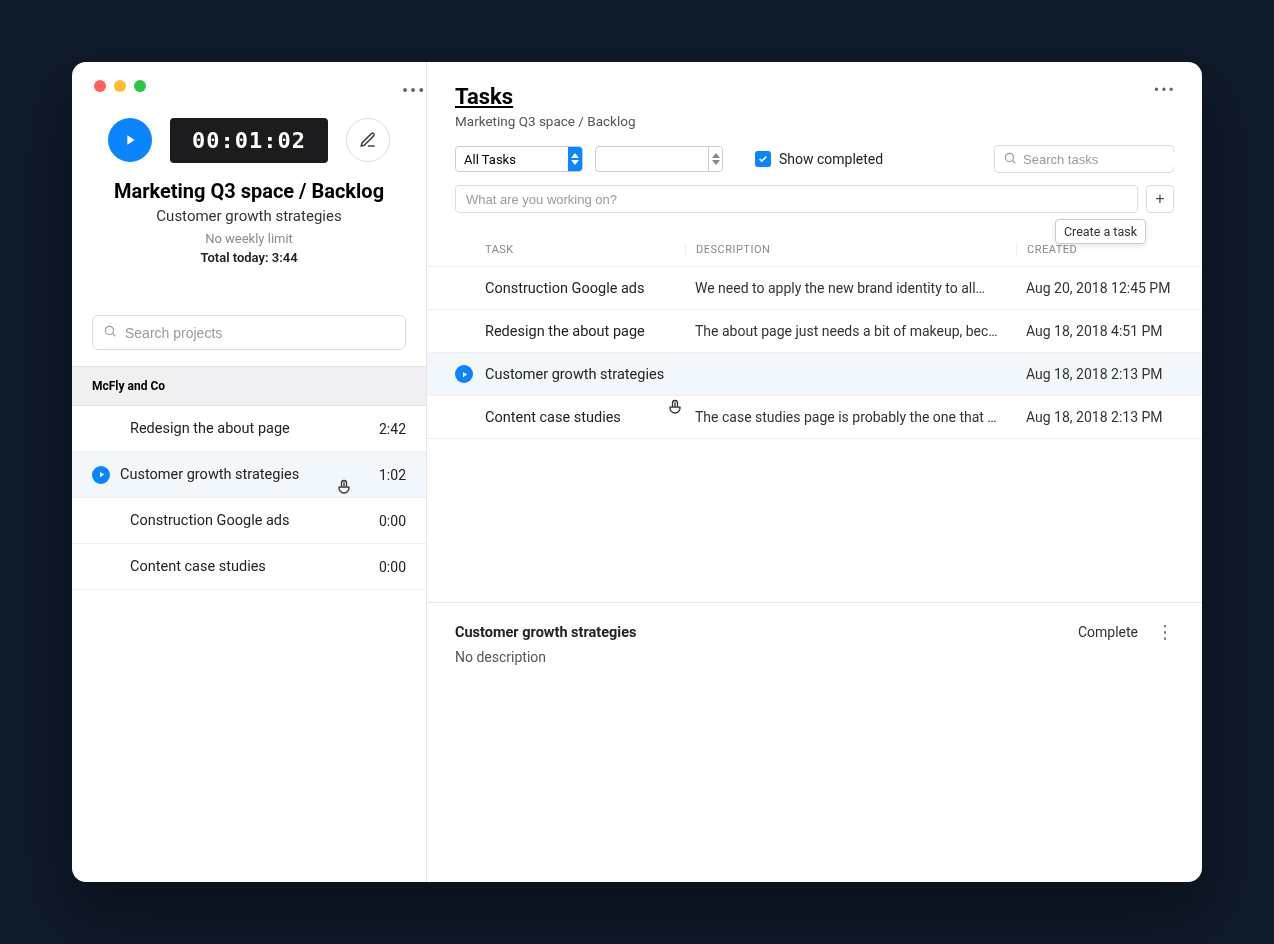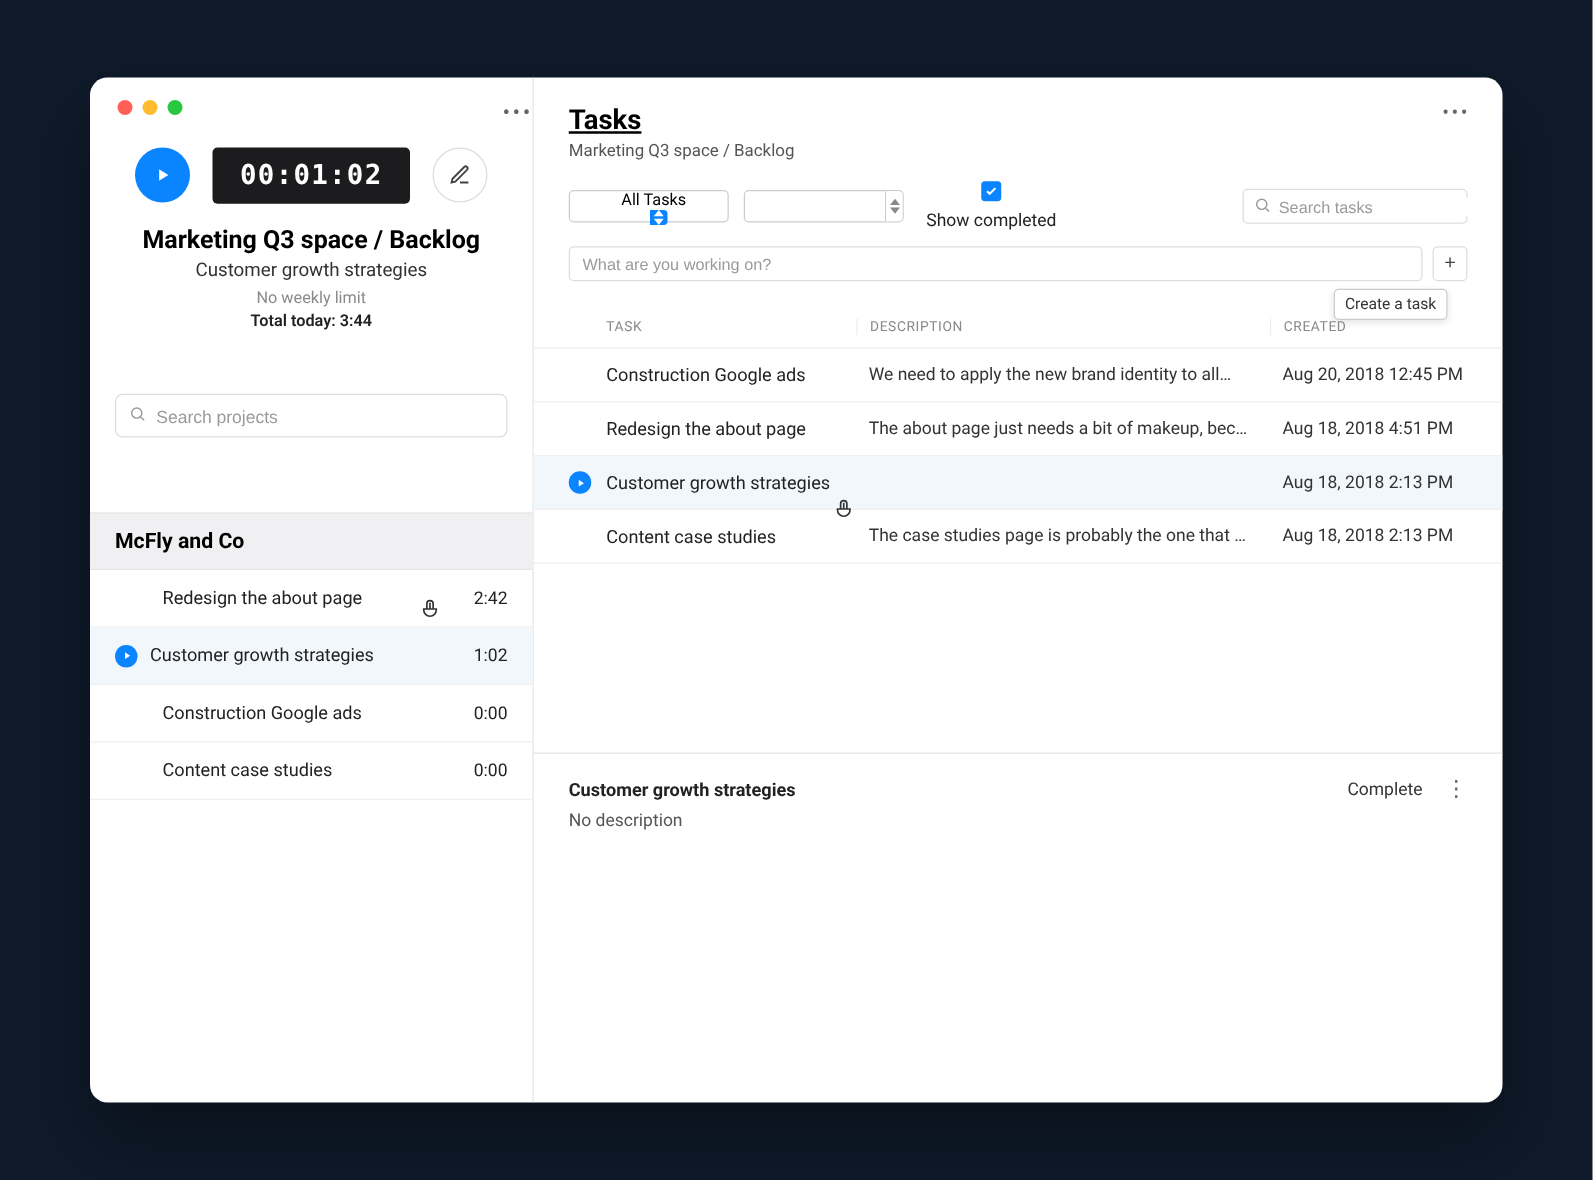--- a/index.html
+++ b/index.html
@@ -77,22 +77,22 @@
   .search-wrap { padding: 0 20px 16px; }
   .search-box {
     display: flex; align-items: center; gap: 8px;
     border: 1px solid #ddd; border-radius: 6px; padding: 7px 10px; margin-top: 36px;
   }
   .search-box input { border: none; outline: none; font-size: 14px; flex: 1; color: #333; }
   .search-box input::placeholder { color: #9a9a9e; }
   .search-icon { color: #9a9a9e; }
   
   .workspace-header {
-    background: #f0f0f2; padding: 12px 20px; font-weight: 700; font-size: 17px;
-    border-top: 1px solid #e5e5e5; border-bottom: 1px solid #e5e5e5; margin-top: 44px;
+    background: #f0f0f2; padding: 12px 20px; font-weight: 700; font-size: 12px;
+    border-top: 1px solid #e5e5e5; border-bottom: 1px solid #e5e5e5;
   }
   
   .project-list { list-style: none; }
   .project-item {
     display: flex; align-items: center; padding: 12px 20px 12px 20px;
     border-bottom: 1px solid #f0f0f0; cursor: pointer; position: relative;
     min-height: 46px;
   }
   .project-item.active { background: #f2f7fc; }
   .item-play-icon {
@@ -114,21 +114,21 @@
     border: 1px solid #ccc; border-radius: 4px; height: 26px; padding: 0 0 0 8px;
     font-size: 13px; background:#fff; cursor:pointer;
   }
   .select .stepper {
     background:#0a84ff; color:#fff; width:14px; height:100%;
     display:flex; flex-direction:column; align-items:center; justify-content:center;
     border-top-right-radius:3px; border-bottom-right-radius:3px; margin-left:8px;
   }
   .select.empty .stepper { background:#fff; color:#888; border-left:1px solid #ccc;}
   .stepper svg { display:block; }
-  .checkbox-wrap { display:flex; align-items:center; gap:8px; margin-left: 6px; flex-direction: column; }
+  .checkbox-wrap { display:flex; align-items:center; gap:8px; margin-left: 20px; }
   .checkbox {
     width:16px; height:16px; background:#0a84ff; border-radius:3px;
     display:flex; align-items:center; justify-content:center; color:#fff;
   }
   .checkbox-label { font-size: 14px; color:#222; }
   .search-tasks {
     margin-left:auto; display:flex; align-items:center; gap:6px;
     border:1px solid #ddd; border-radius:4px; height:28px; padding:0 8px; width: 180px;
   }
   .search-tasks input { border:none; outline:none; font-size:13px; flex:1; }
@@ -139,21 +139,21 @@
     flex:1; border:1px solid #ddd; border-radius:4px; height:28px; padding:0 10px;
     font-size:13px; color:#333;
   }
   .new-task-input::placeholder { color:#9a9a9e; }
   .add-button {
     width:28px; height:28px; border:1px solid #ddd; border-radius:4px;
     display:flex; align-items:center; justify-content:center; background:#fff; cursor:pointer;
     font-size:16px; color:#444;
   }
   .tooltip {
-    position:absolute; right:16px; top:34px; background:#fff; border:1px solid #ccc;
+    position:absolute; right:28px; top:34px; background:#fff; border:1px solid #ccc;
     border-radius:4px; padding:4px 8px; font-size:12.5px; color:#333;
     box-shadow:0 2px 6px rgba(0,0,0,.1);
   }
   
   .table-wrap { margin-top: 30px; }
   .table-header {
     display:flex; font-size:11px; letter-spacing:.5px; color:#888; text-transform:uppercase;
     padding: 0 28px 10px 58px; border-bottom:1px solid #eee;
   }
   .col-task { width: 200px; }
@@ -269,21 +269,21 @@
       </svg>
   </aside>
 
   <section class="main">
     <div class="main-top">
       <span class="main-ellipsis">•••</span>
       <div class="main-title">Tasks</div>
       <div class="breadcrumb">Marketing Q3 space / Backlog</div>
 
       <div class="filters-row">
-        <div class="select" style="width:128px;flex-direction:column;">
+        <div class="select" style="width:128px;">
           <span>All Tasks</span>
           <span class="stepper">
             <svg width="8" height="6" viewBox="0 0 8 6">
                 <path d="M4 0 0 5h8z" fill="#fff"></path>
               </svg>
             <svg width="8" height="6" viewBox="0 0 8 6">
                 <path d="M4 6 0 1h8z" fill="#fff"></path>
               </svg>
           </span>
         </div>

